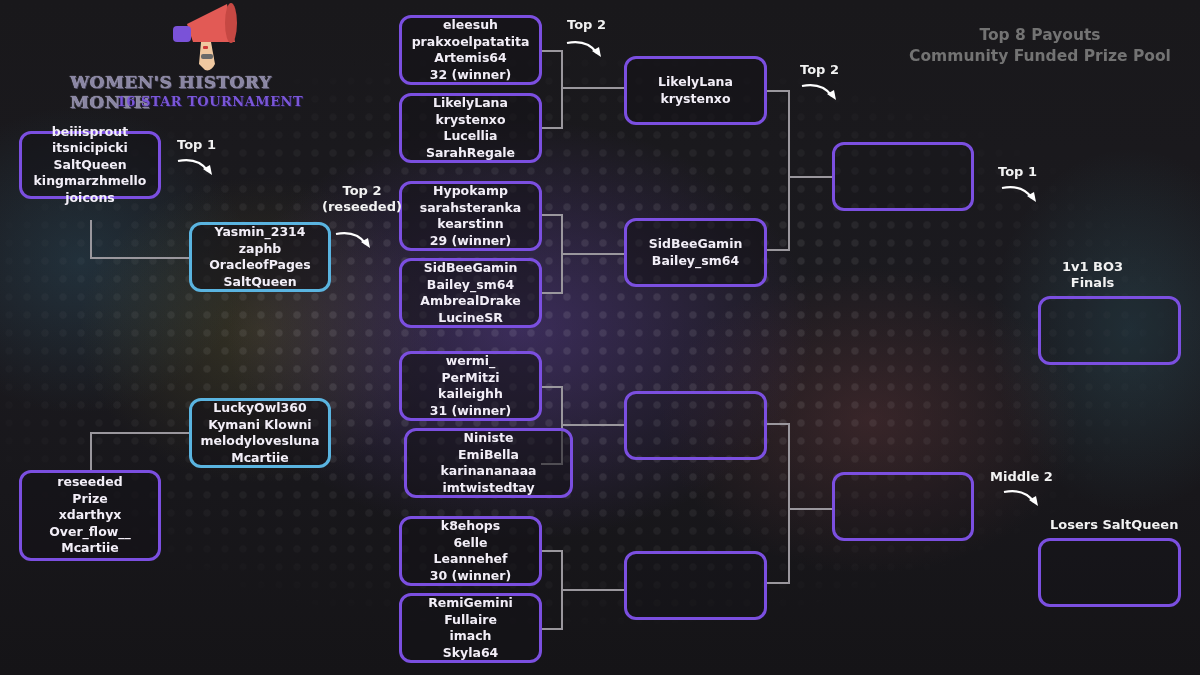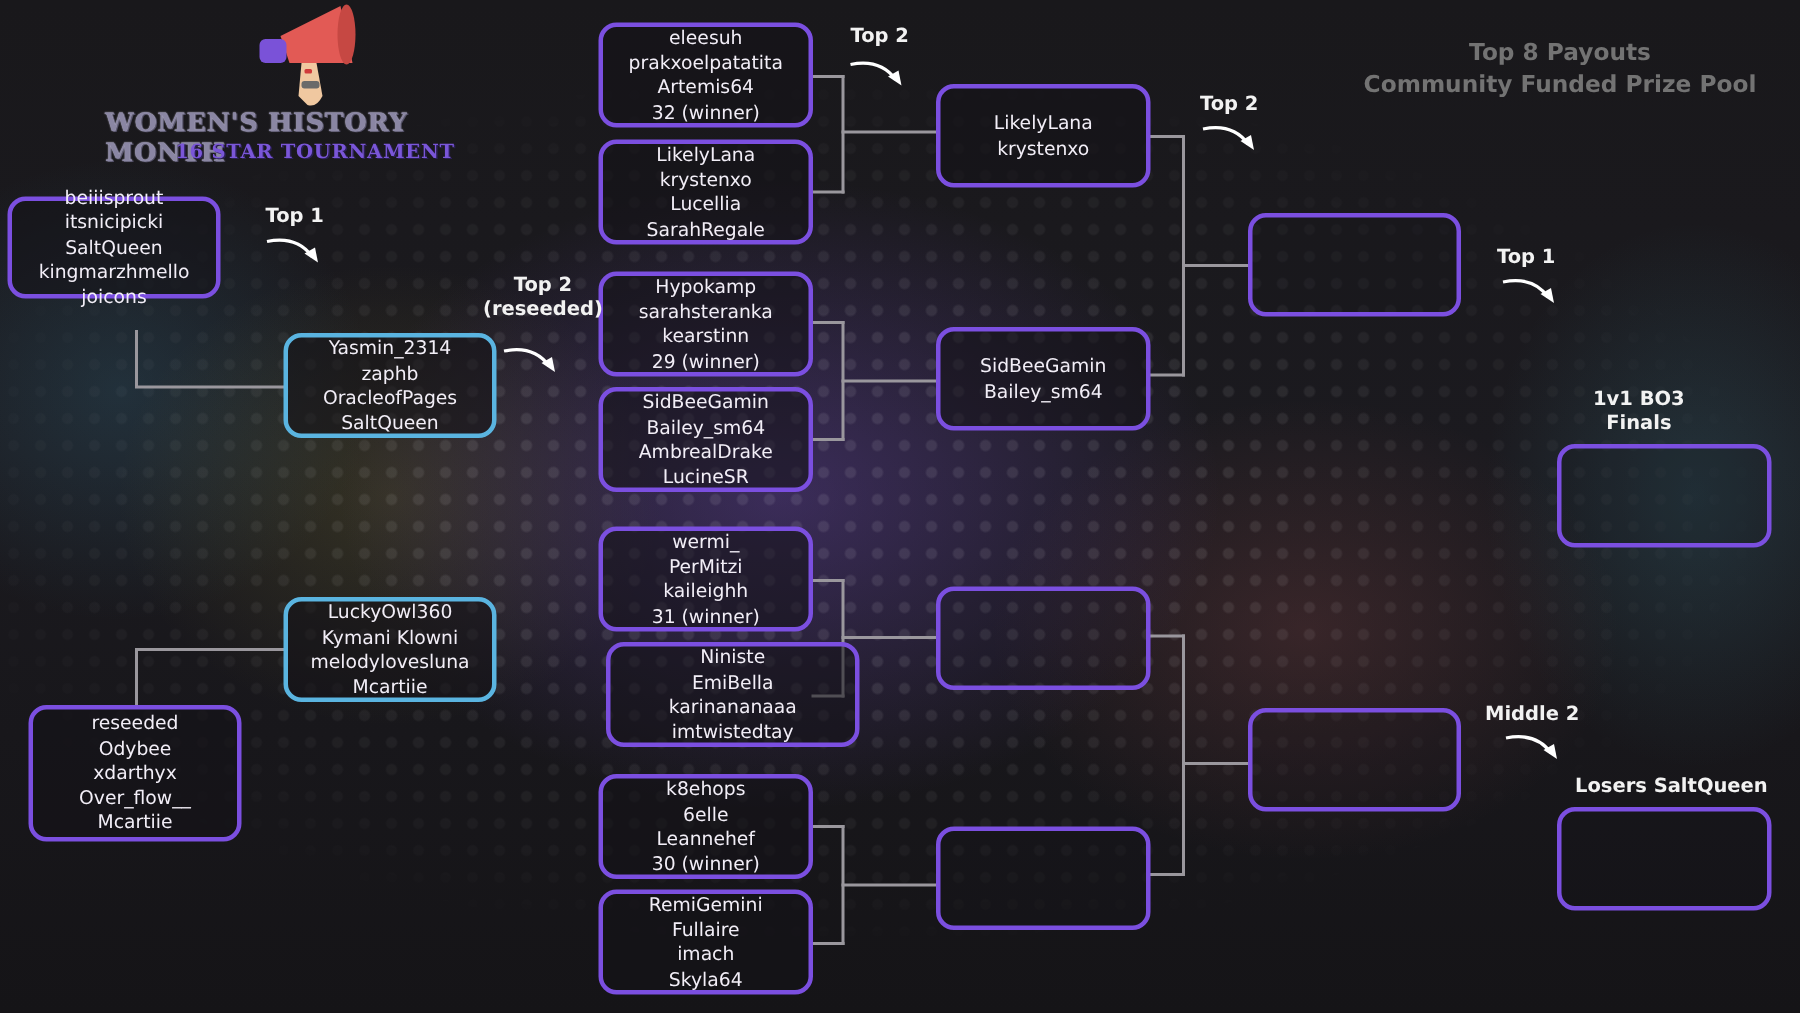--- a/index.html
+++ b/index.html
@@ -23,21 +23,21 @@
     background-image: radial-gradient(circle, rgba(255,255,255,0.09) 3px, rgba(0,0,0,0) 4.5px);
     background-size:18px 18px;
     -webkit-mask-image: radial-gradient(ellipse 640px 300px at 560px 340px, #000 40%, transparent 100%);
     mask-image: radial-gradient(ellipse 640px 300px at 560px 340px, #000 40%, transparent 100%);
   }
   .box {
     position:absolute; box-sizing:border-box;
     border:3px solid #7b4fe0; border-radius:12px;
     background:rgba(20,18,24,0.55);
     display:flex; flex-direction:column; align-items:center; justify-content:center;
-    color:#f2eef7; font-weight:normal; font-size:12.5px; line-height:16.5px; text-align:center;
+    color:#f2eef7; font-weight:bold; font-size:12.5px; line-height:16.5px; text-align:center;
   }
   .box.blue { border-color:#5ab4e0; }
   .box.empty { background:rgba(20,18,24,0.15); }
   .line { position:absolute; background:#9a979d; }
   .label {
     position:absolute; color:#f2f2f2; font-weight:bold; font-size:13px;
     text-align:center; line-height:16px; white-space:nowrap;
   }
   .arrow { position:absolute; }
   .title-block { position:absolute; left:60px; top:0; width:300px; height:120px; }
@@ -110,21 +110,21 @@
 <div class="line" style="left:766px;top:90px;width:24px;height:2px"></div>
 <div class="line" style="left:766px;top:249px;width:24px;height:2px"></div>
 <div class="line" style="left:788px;top:90px;width:2px;height:161px"></div>
 <div class="line" style="left:788px;top:176px;width:45px;height:2px"></div>
 
 <div class="line" style="left:766px;top:423px;width:24px;height:2px"></div>
 <div class="line" style="left:766px;top:582px;width:24px;height:2px"></div>
 <div class="line" style="left:788px;top:423px;width:2px;height:161px"></div>
 <div class="line" style="left:788px;top:508px;width:45px;height:2px"></div>
 
-<div class="box" style="left:5px;top:131px;width:142px;height:68px">
+<div class="box" style="left:19px;top:131px;width:142px;height:68px">
   <div>beiiisprout</div>
   <div>itsnicipicki</div>
   <div>SaltQueen</div>
   <div>kingmarzhmello</div>
   <div>joicons</div>
 </div>
 
 <div class="box blue" style="left:189px;top:222px;width:142px;height:70px">
   <div>Yasmin_2314</div>
   <div>zaphb</div>
@@ -134,21 +134,21 @@
 
 <div class="box blue" style="left:189px;top:398px;width:142px;height:70px">
   <div>LuckyOwl360</div>
   <div>Kymani Klowni</div>
   <div>melodylovesluna</div>
   <div>Mcartiie</div>
 </div>
 
 <div class="box" style="left:19px;top:470px;width:142px;height:91px">
   <div>reseeded</div>
-  <div>Odybee</div>
+  <div>Prize</div>
   <div>xdarthyx</div>
   <div>Over_flow__</div>
   <div>Mcartiie</div>
 </div>
 
 <div class="box" style="left:399px;top:15px;width:143px;height:70px">
   <div>eleesuh</div>
   <div>prakxoelpatatita</div>
   <div>Artemis64</div>
   <div>32 (winner)</div>

